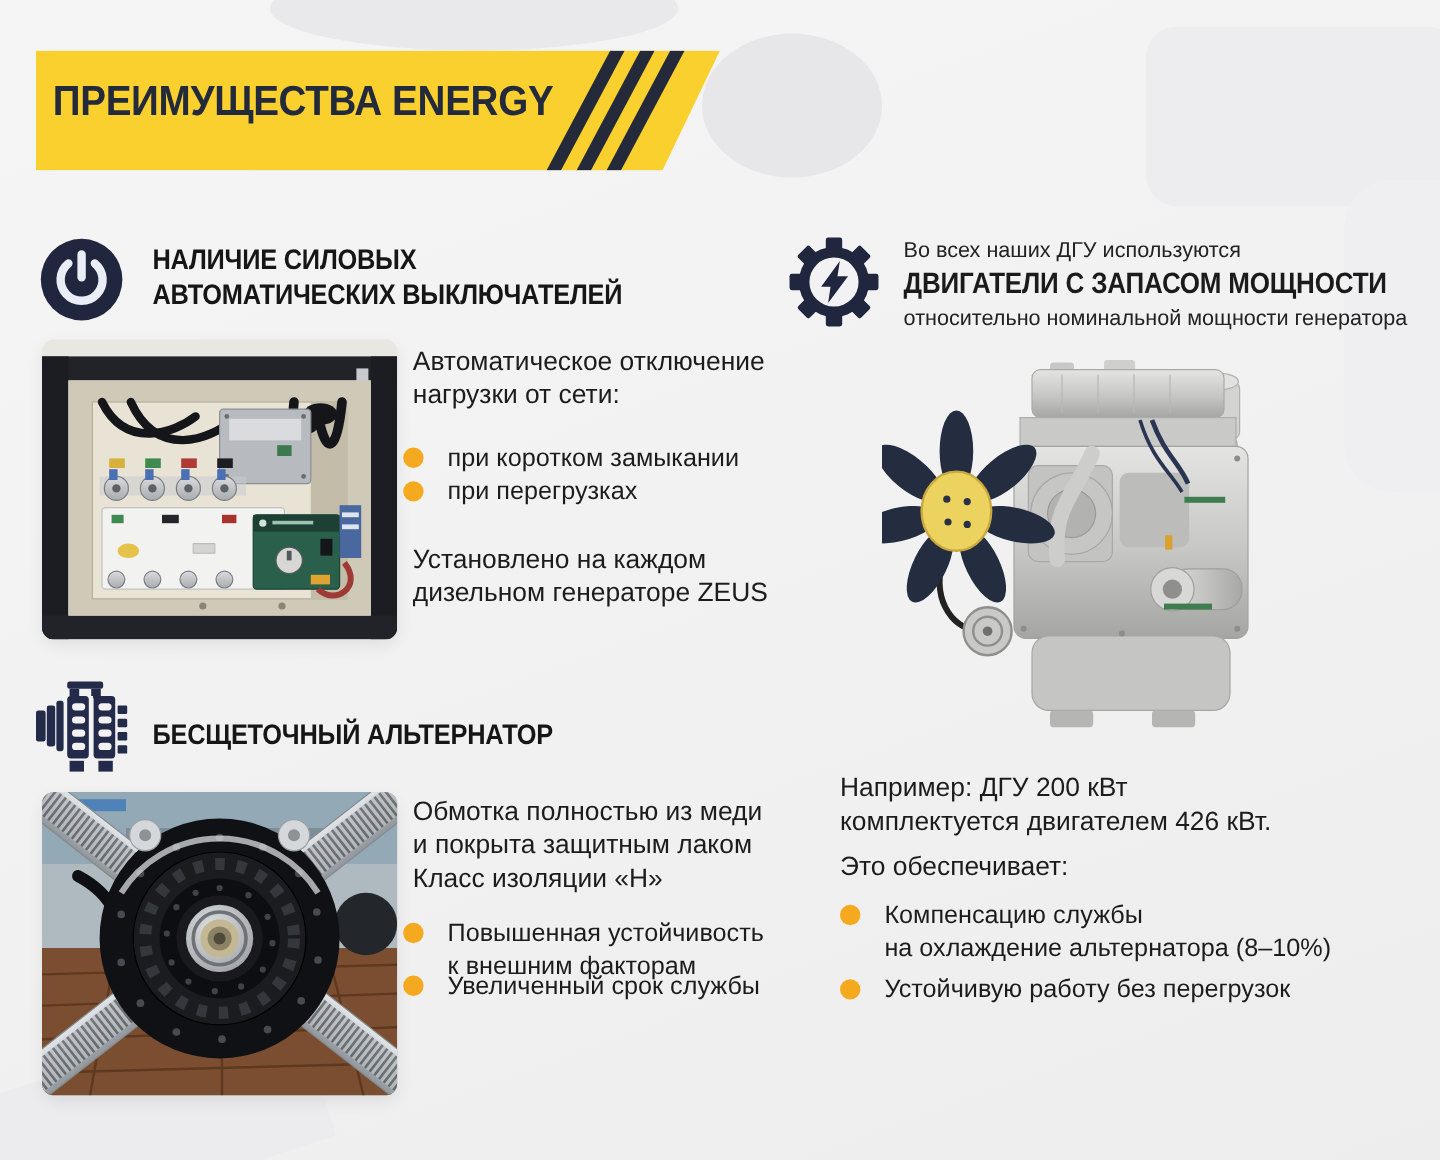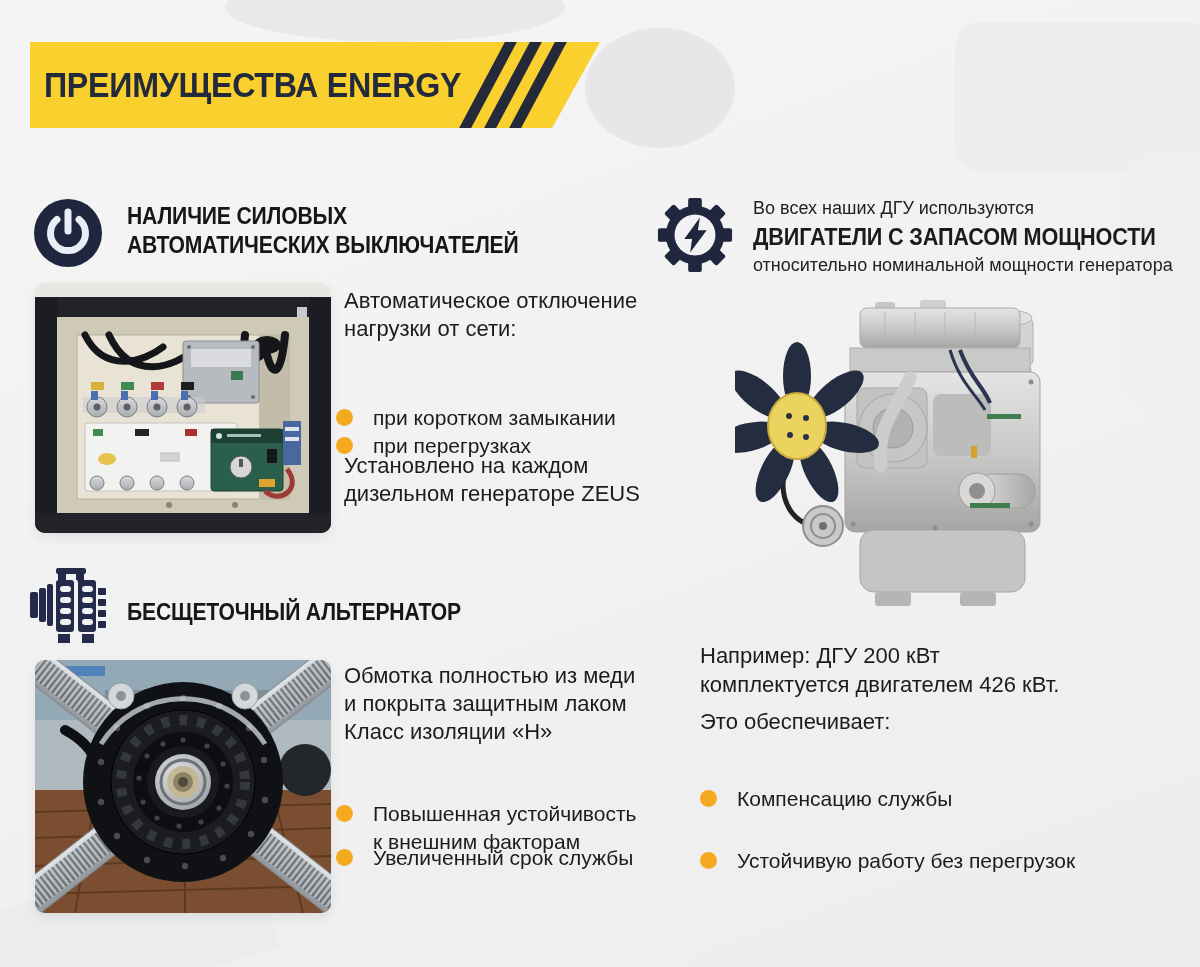--- a/index.html
+++ b/index.html
@@ -8,21 +8,21 @@
         background:linear-gradient(160deg,#f5f5f6 0%,#f1f1f2 55%,#ededee 100%);color:#1b1b1b;}
   
   .blob{position:absolute;background:#e9e9eb;}
   .blob.b1{left:225px;top:-28px;width:340px;height:70px;border-radius:50%;}
   .blob.b2{left:955px;top:22px;width:260px;height:150px;border-radius:26px;background:#ededef;}
   .blob.b3{left:585px;top:28px;width:150px;height:120px;border-radius:50%;background:#e7e7e9;}
   .blob.b4{left:-60px;top:880px;width:330px;height:120px;transform:rotate(-18deg);background:#ececee;}
   .blob.b5{left:1120px;top:150px;width:160px;height:260px;border-radius:40px;background:#efeff1;}
 
   
-  .banner{position:absolute;left:30px;top:42px;width:570px;height:86px;background:#F9D02E;
+  .banner{position:absolute;left:30px;top:42px;width:570px;height:100px;background:#F9D02E;
           clip-path:polygon(0 0,100% 0,calc(100% - 48px) 100%,0 100%);
           box-shadow:0 6px 14px rgba(0,0,0,.10);text-decoration:underline;}
   .banner h1{position:absolute;left:14px;top:0;margin:0;line-height:86px;font-size:35px;font-weight:bold;
              color:#232A3C;letter-spacing:-.3px;white-space:nowrap;transform:scaleX(.92);transform-origin:0 50%;}
   .stripes{position:absolute;inset:0;}
   .stripe{position:absolute;top:0;bottom:0;width:12px;background:#242A3A;transform:skewX(-28deg);}
   .stripe.s1{left:452px}.stripe.s2{left:477px}.stripe.s3{left:502px}
 
   
   .icon{position:absolute;}
@@ -35,21 +35,21 @@
   .eng-head .post{font-size:18px;line-height:23px;color:#222;margin-top:1px;}
 
   
   figure{margin:0;position:absolute;border-radius:10px;overflow:hidden;box-shadow:0 5px 12px rgba(0,0,0,.07);}
   .fig-panel{left:35px;top:283px;width:296px;height:250px;background:#e9e7e2;}
   .fig-alt{left:35px;top:660px;width:296px;height:253px;background:#aebabf;}
   .fig-engine{left:735px;top:298px;width:312px;height:314px;border-radius:0;box-shadow:none;overflow:visible;}
 
   
   .txt{position:absolute;font-size:22px;line-height:28px;color:#1c1c1c;}
-  .bullet-row{position:absolute;display:flex;align-items:flex-start;font-size:21px;line-height:28px;color:#1c1c1c;margin-top:36px;}
+  .bullet-row{position:absolute;display:flex;align-items:flex-start;font-size:21px;line-height:28px;color:#1c1c1c;}
   .dot{flex:none;width:17px;height:17px;border-radius:50%;background:#F5A91F;margin-top:5px;}
   .bullet-row .bt{margin-left:20px;}
 
   [data-interactable]{}
 </style>
 </head>
 <body>
 
 <div class="page" data-interactable="false">
 
@@ -446,20 +446,21 @@
 
   <div class="txt" style="left:700px;top:641px;line-height:29px" data-interactable="false">
     <div data-interactable="false">Например: ДГУ 200 кВт</div>
     <div data-interactable="false">комплектуется двигателем 426 кВт.</div>
   </div>
   <div class="txt" style="left:700px;top:708px" data-interactable="false">Это обеспечивает:</div>
   <div class="bullet-row" style="left:700px;top:749px" data-interactable="false">
     <span class="dot" data-interactable="false"></span>
     <span class="bt" data-interactable="false">
       <div data-interactable="false">Компенсацию службы</div>
+      <div data-interactable="false">на охлаждение альтернатора (8–10%)</div>
     </span>
   </div>
   <div class="bullet-row" style="left:700px;top:811px" data-interactable="false">
     <span class="dot" data-interactable="false"></span>
     <span class="bt" data-interactable="false">
       <div data-interactable="false">Устойчивую работу без перегрузок</div>
     </span>
   </div>
 
 </div>

